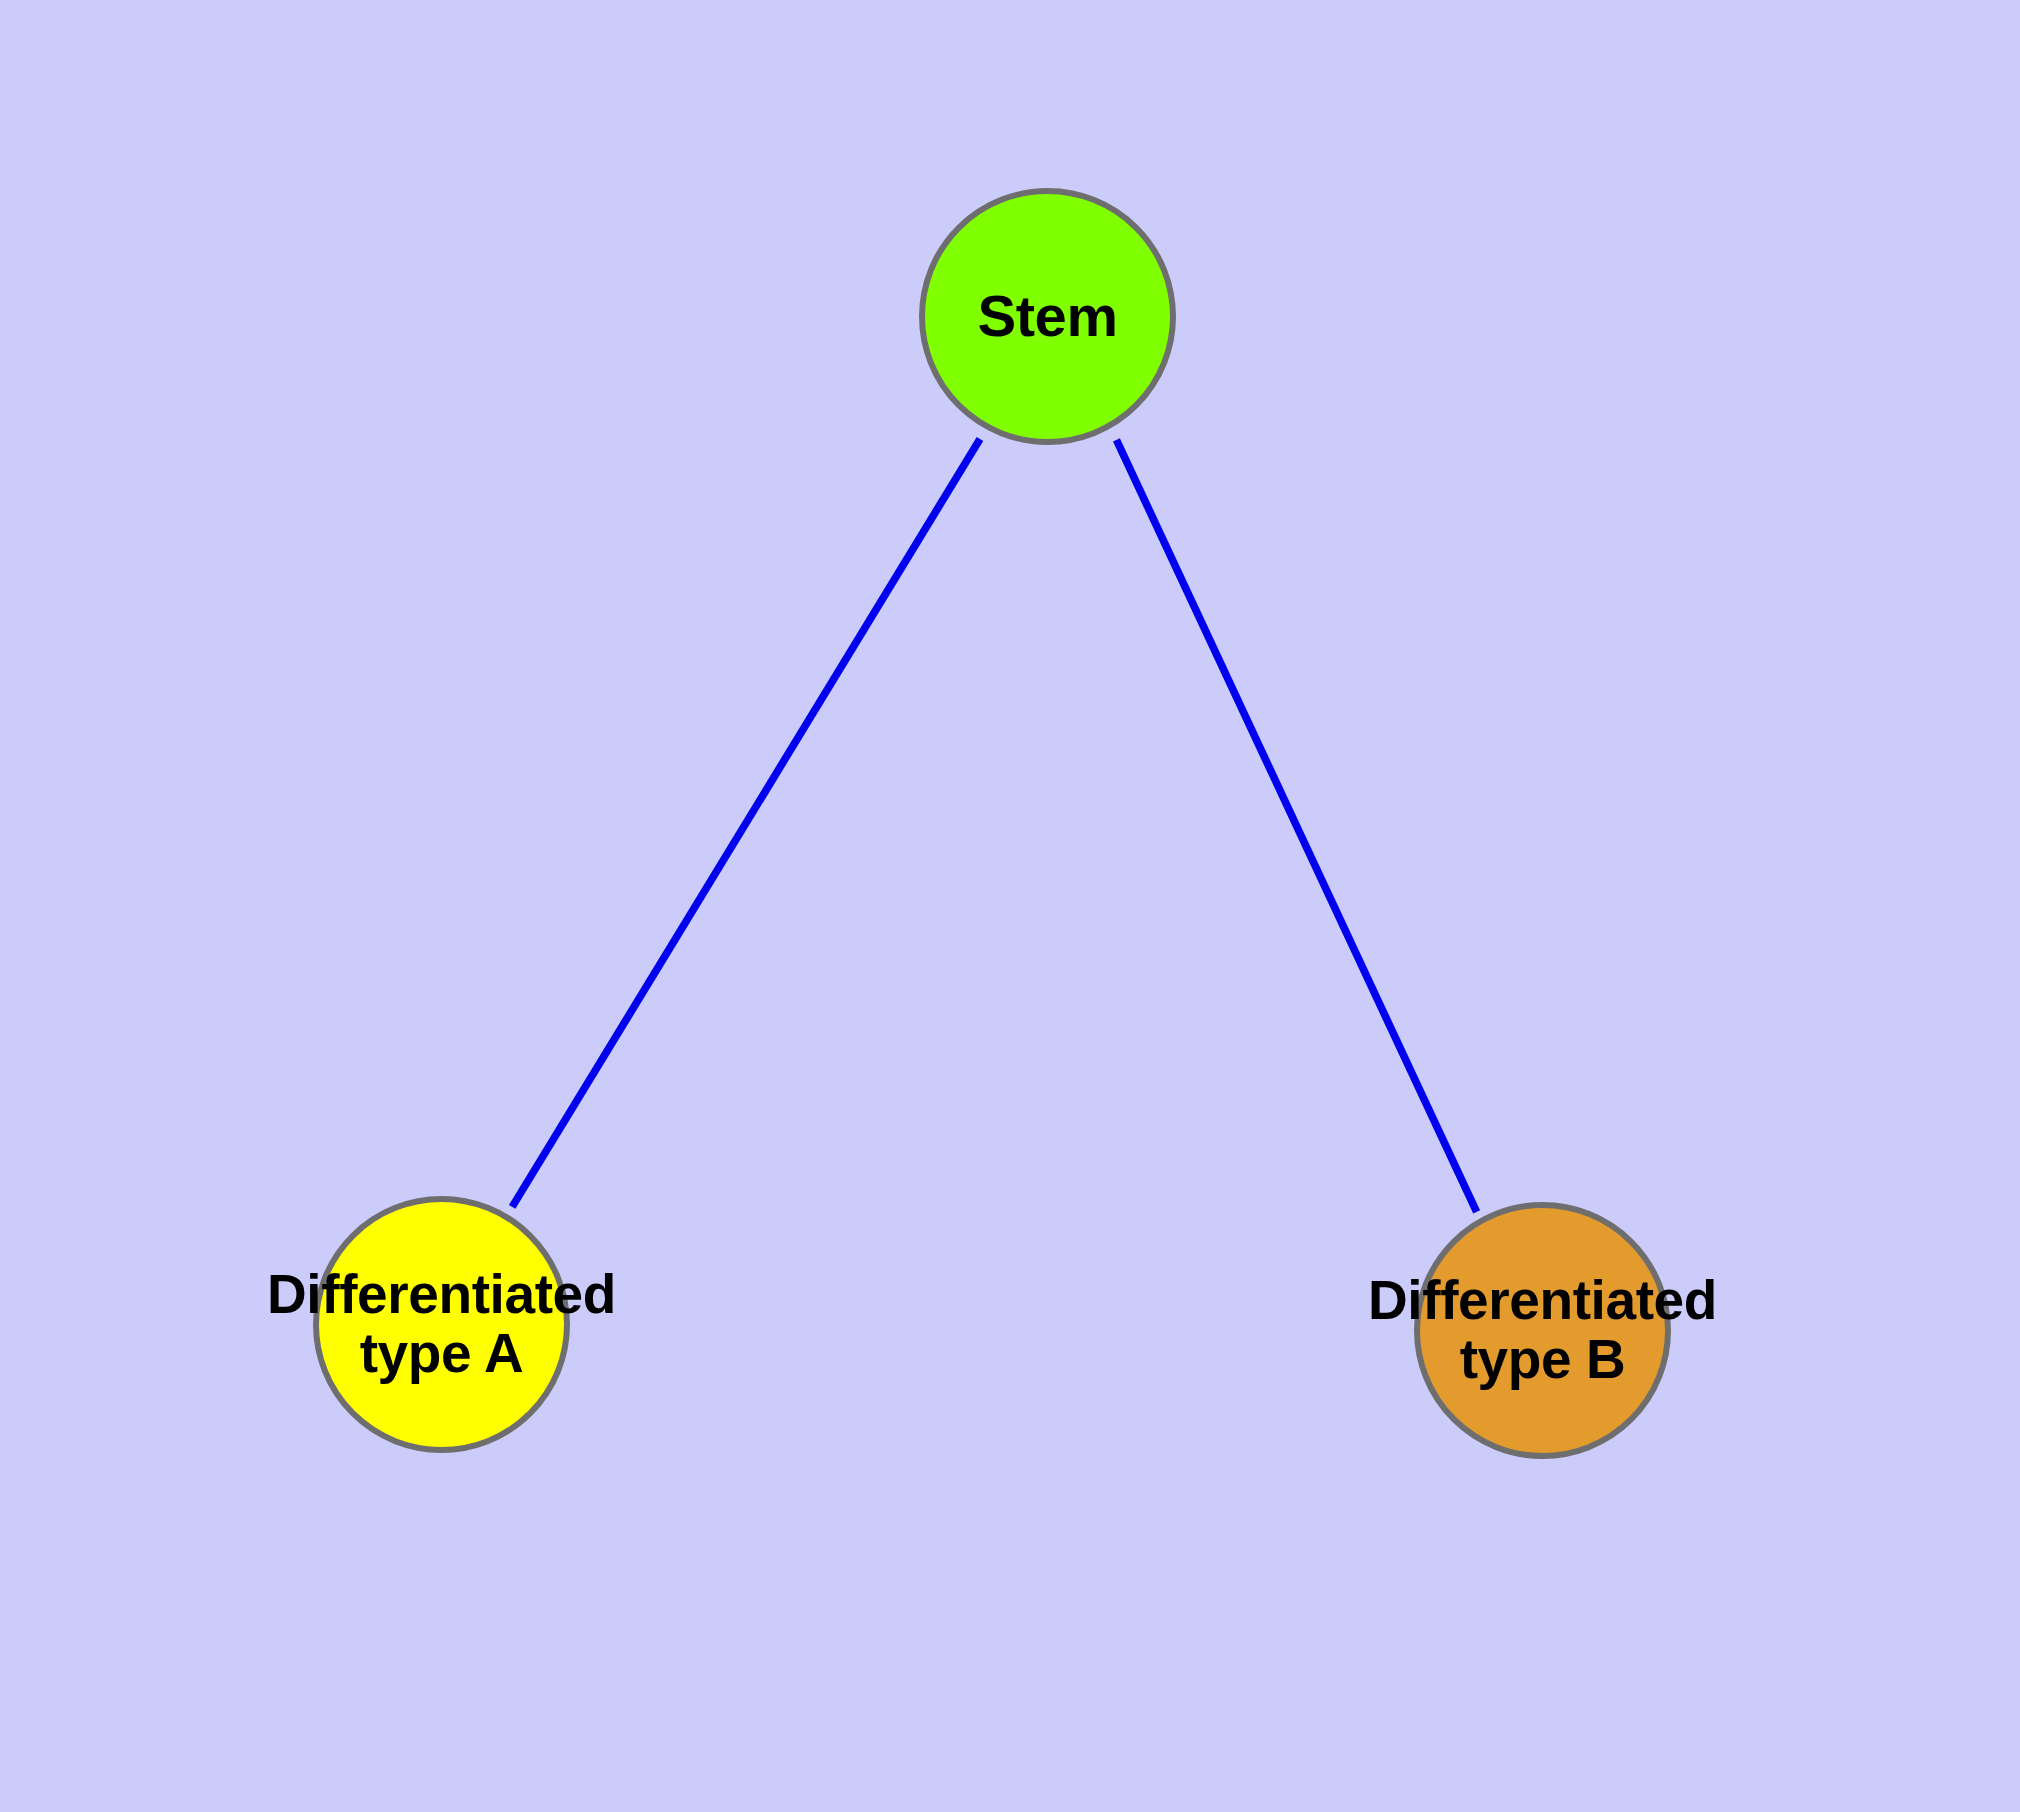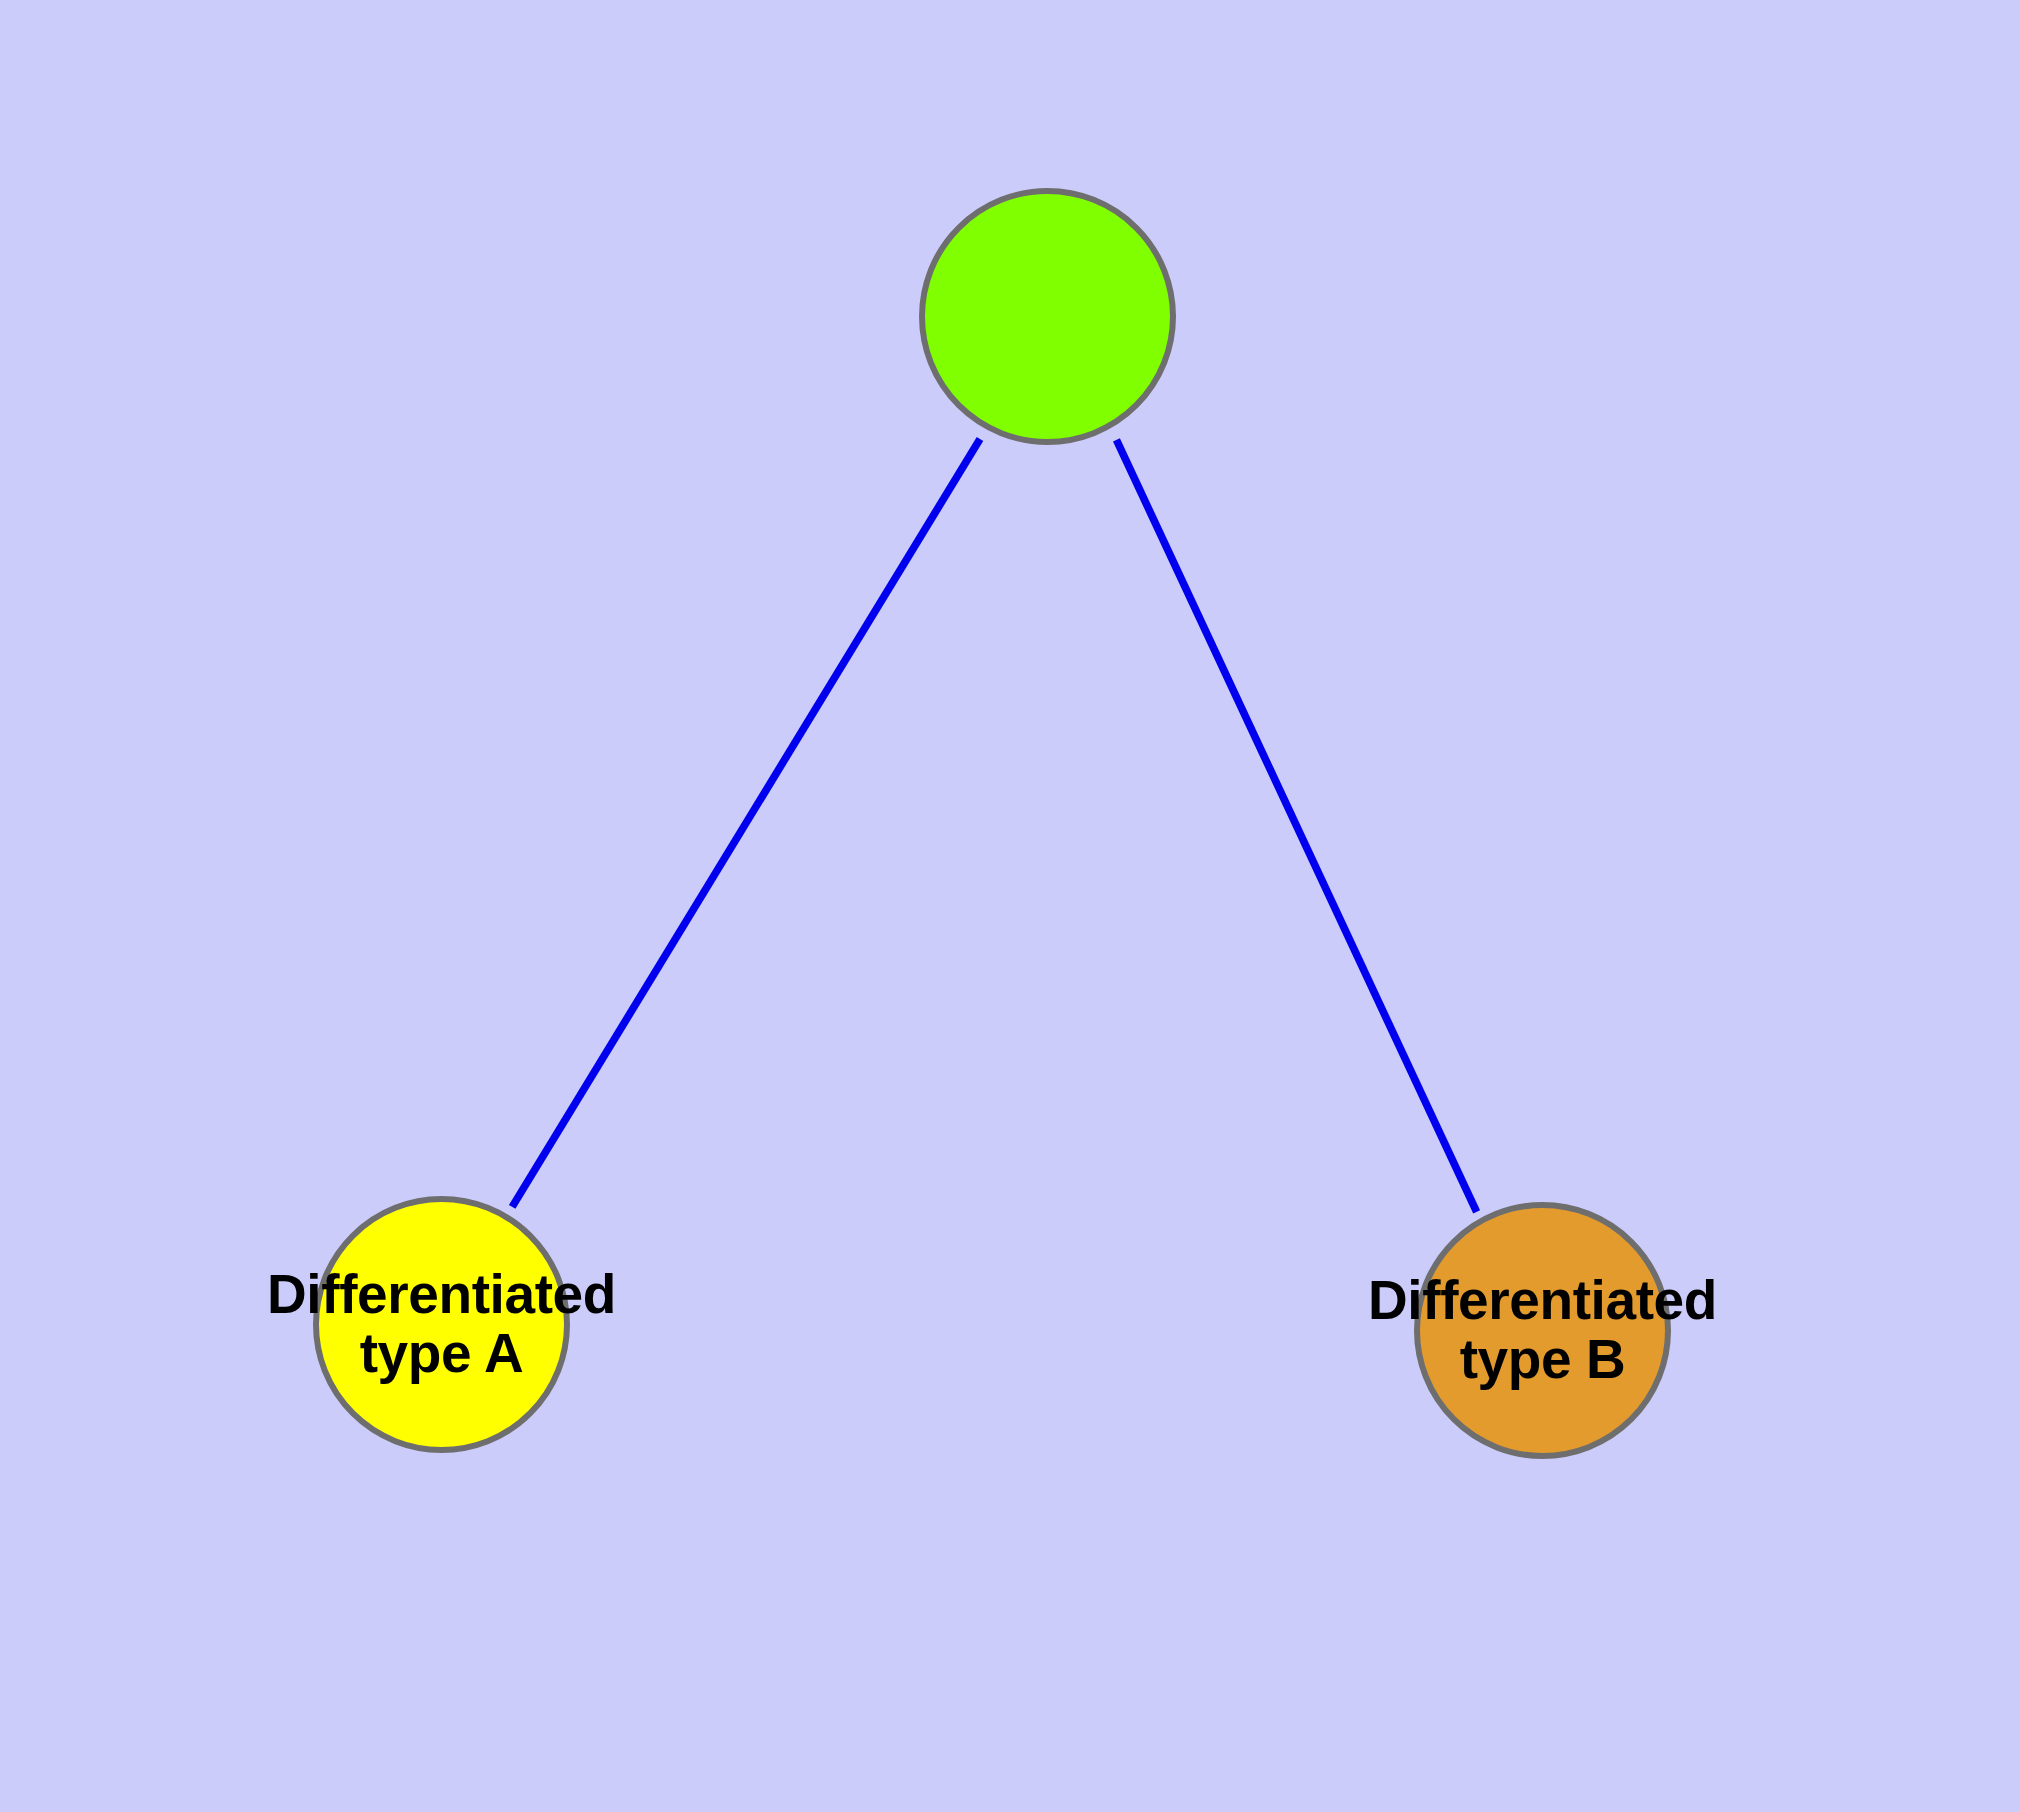--- a/index.html
+++ b/index.html
@@ -49,19 +49,20 @@
 
   <svg id="edge-layer" viewBox="0 0 2384 2138" width="2021" height="1812" xmlns="http://www.w3.org/2000/svg">
     <line x1="1156" y1="518" x2="604" y2="1424" stroke="#0000ee" stroke-width="9" stroke-linecap="butt"></line>
     <line x1="1317" y1="519" x2="1742" y2="1430" stroke="#0000ee" stroke-width="9" stroke-linecap="butt"></line>
   </svg>
 
   <div class="node" style="left: 919px; top: 188px; width: 257px; height: 257px; background: rgb(128, 255, 0); border: 6px solid rgb(110, 110, 110);"></div>
   <div class="node" style="left: 313px; top: 1196px; width: 257px; height: 257px; background: rgb(255, 255, 0); border: 6px solid rgb(110, 110, 110);"></div>
   <div class="node" style="left: 1414px; top: 1202px; width: 257px; height: 257px; background: rgb(228, 155, 46); border: 6px solid rgb(110, 110, 110);"></div>
 
+  <div class="node-label" style="font-size: 58px; color: rgb(0, 0, 0); width: 1187px; left: 454px; top: 285px;">Stem</div>
   <div class="node-label" style="font-size: 55px; color: rgb(0, 0, 0); width: 1187px; left: -152px; top: 1265px;">Differentiated
 type A</div>
   <div class="node-label" style="font-size: 55px; color: rgb(0, 0, 0); width: 1187px; left: 949px; top: 1271px;">Differentiated
 type B</div>
 
 </div>
 
 
 </body></html>

